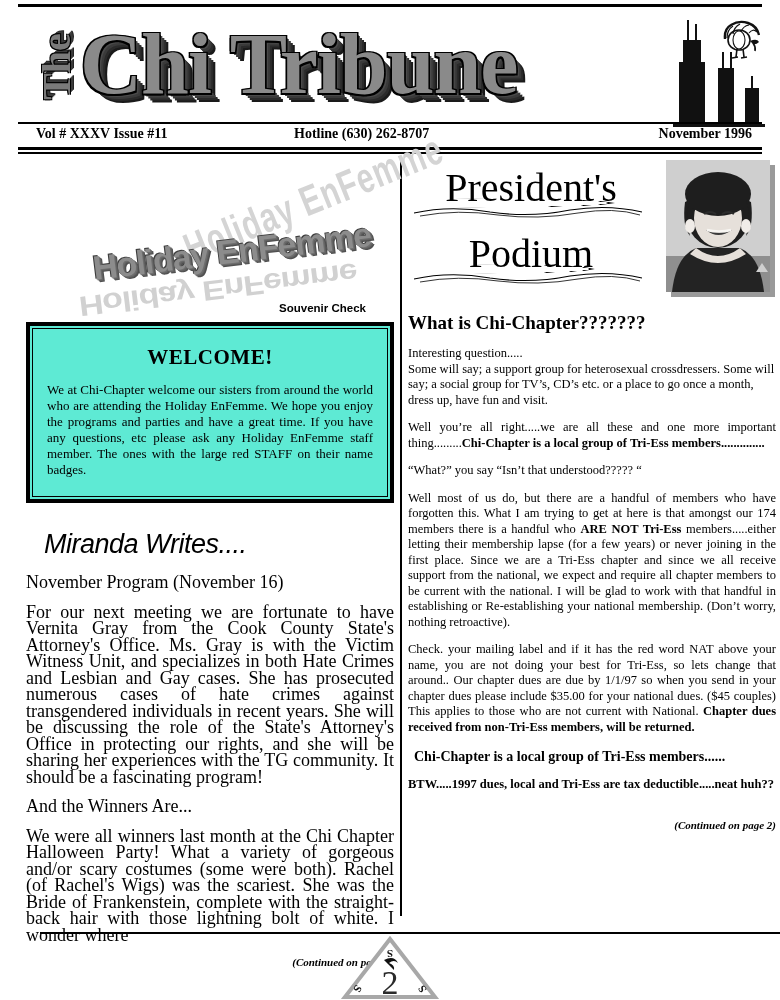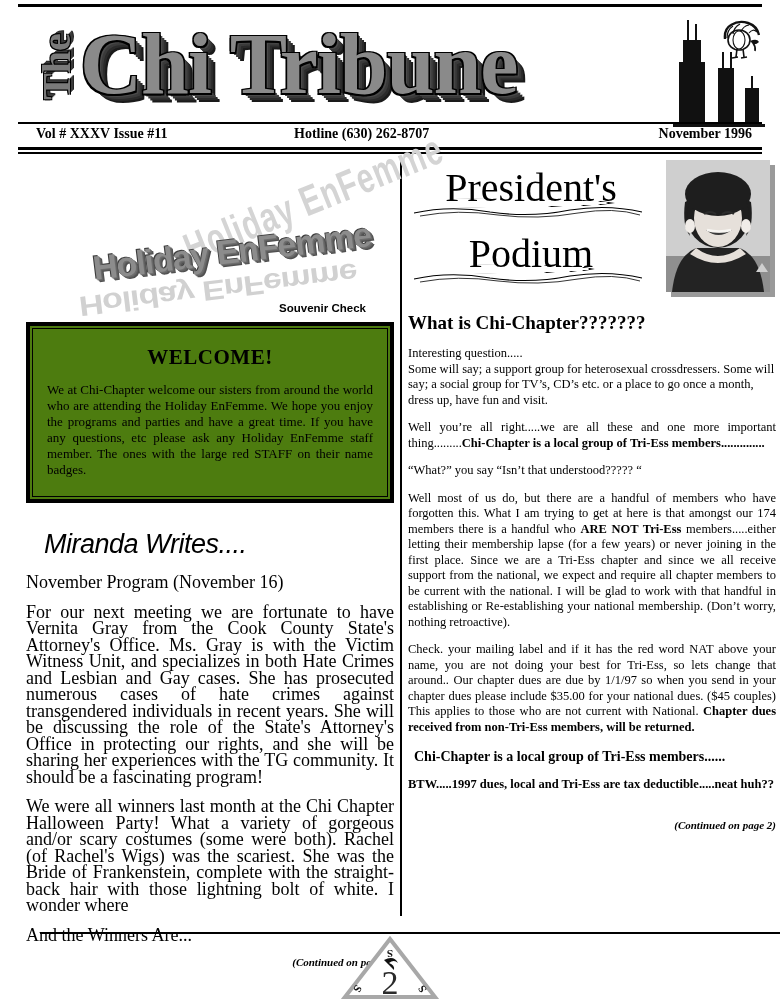--- a/index.html
+++ b/index.html
@@ -88,21 +88,21 @@
     font-size:30px;color:#d4d4d4;transform:rotate(-22deg) scaleY(1.4);
     letter-spacing:1px;
   }
   .souvenir{
     position:absolute;right:28px;top:140px;
     font-family:"Liberation Sans", sans-serif;font-weight:bold;font-size:11.5px;
   }
 
   
   .welcome-outer{
-    margin-top:8px;border:4px solid #000;padding:2px;background:#4d7c0f;
+    margin-top:8px;border:4px solid #000;padding:2px;background:#5eead4;
   }
   .welcome-inner{border:1px solid #000;padding:12px 14px 18px 14px;}
   .welcome-title{
     text-align:center;font-size:21px;font-weight:bold;
     margin:4px 0 12px 0;letter-spacing:.5px;
   }
   .welcome-body{font-size:13px;line-height:16px;text-align:justify;}
 
   
   .miranda{
@@ -225,22 +225,22 @@
       <div class="welcome-inner">
         <div class="welcome-title">WELCOME!</div>
         <div class="welcome-body">We at Chi-Chapter welcome our sisters from around the world who are attending the Holiday EnFemme. We hope you enjoy the programs and parties and have a great time. If you have any questions, etc please ask any Holiday EnFemme staff member. The ones with the large red STAFF on their name badges.</div>
       </div>
     </div>
 
     <div class="miranda">Miranda Writes....</div>
 
     <p class="body-p">November Program  (November 16)</p>
     <p class="body-p">For our next meeting we are fortunate to have Vernita Gray from the Cook County State's Attorney's Office.  Ms. Gray is with the Victim Witness Unit, and specializes in both Hate Crimes and Lesbian and Gay cases.   She has prosecuted numerous cases of hate crimes against transgendered individuals in recent years.  She will be discussing the role of the State's Attorney's Office in protecting our rights, and she will be sharing her experiences with the TG community.  It should be a fascinating program!</p>
+    <p class="body-p">And the Winners Are...</p>
     <p class="body-p">We were all winners last month at the Chi Chapter Halloween Party!   What a variety of gorgeous and/or scary costumes (some were both).  Rachel (of Rachel's Wigs) was the scariest.  She was the Bride of Frankenstein, complete with the straight-back hair with those lightning bolt of white.  I wonder where</p>
-    <p class="body-p">And the Winners Are...</p>
     <div class="cont">(Continued on page 1)</div>
   </div>
 
   <div class="col-right">
 
     <div class="pp-wrap">
       <div class="pp-text">
         <div style="position:relative;">
           <span class="pp-line">President's</span>
           <svg class="pp-swoosh" style="top:44px;" viewBox="0 0 236 14">

